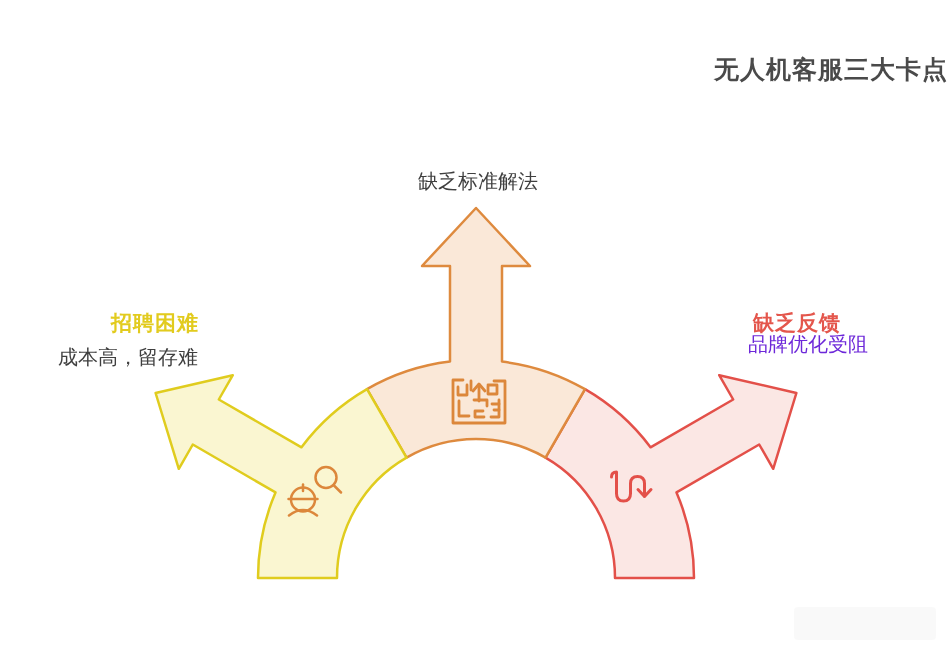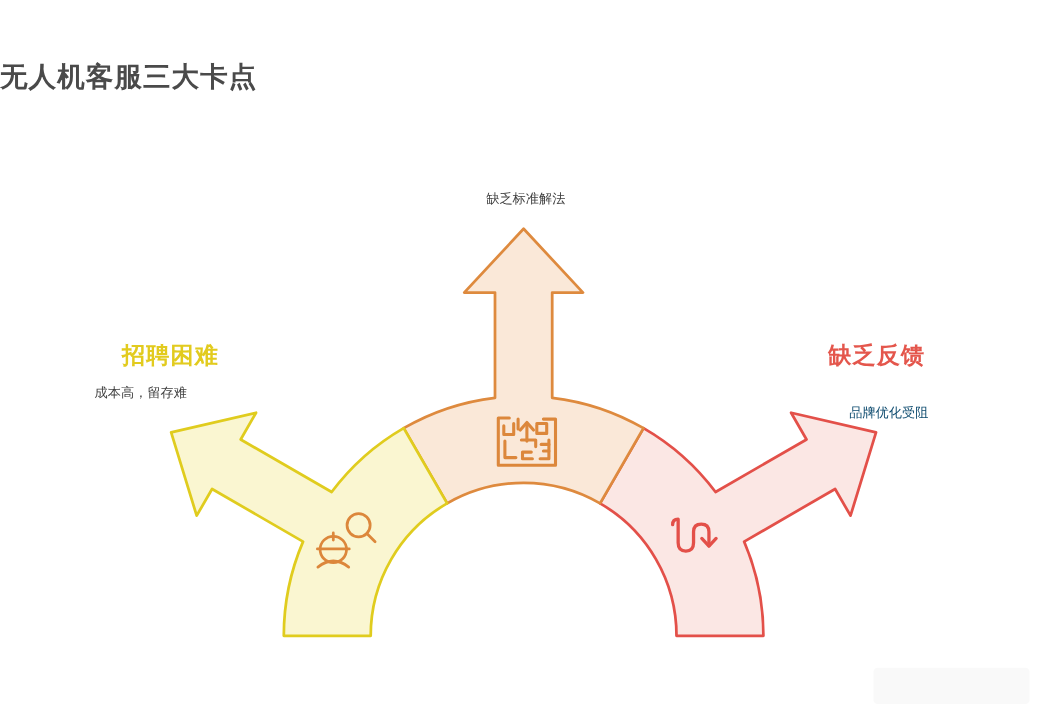--- a/index.html
+++ b/index.html
@@ -4,26 +4,26 @@
 <style>
   html, body { margin: 0; padding: 0; }
   body {
     width: 948px; height: 649px;
     background: #ffffff;
     font-family: "Liberation Sans", "DejaVu Sans", sans-serif;
   }
   .stage { position: relative; width: 948px; height: 649px; overflow: hidden; background:#fff; }
   .title {
     position: absolute; top: 53px; left: 0; width: 100%;
-    margin: 0; text-align: left;
+    margin: 0; text-align: right;
     font-size: 25px; font-weight: bold; letter-spacing: 1px;
   }
   .txt { position: absolute; transform: translate(-50%, -50%); white-space: nowrap; text-align: center; }
   .branch-label { font-size: 21px; font-weight: bold; letter-spacing: 1px; }
-  .branch-sub { font-size: 12px; font-family: Liberation Serif, serif; }
+  .branch-sub { font-size: 20px; font-family: Liberation Serif, serif; }
   svg.graphic { position: absolute; left: 0; top: 0; }
   .watermark {
     position: absolute; right: 12px; bottom: 9px;
     width: 142px; height: 33px; border-radius: 4px;
     background: rgba(170,170,170,0.07);
   }
 </style>
 </head>
 <body>
 
@@ -68,16 +68,16 @@
       <path d="M638 489.5 L644.5 496.5 L651 489.5"></path>
     </g>
   </svg>
 
   <div class="txt branch-sub" style="left: 478px; top: 181px; color: rgb(63, 63, 63);">缺乏标准解法</div>
 
   <div class="txt branch-label" style="left: 155px; top: 323px; color: rgb(226, 203, 30);">招聘困难</div>
   <div class="txt branch-sub" style="left: 128px; top: 357px; color: rgb(63, 63, 63);">成本高，留存难</div>
 
   <div class="txt branch-label" style="left: 797px; top: 323px; color: rgb(228, 86, 76);">缺乏反馈</div>
-  <div class="txt branch-sub" style="left: 808px; top: 376px; color: #0c4a6e;">品牌优化受阻</div>
+  <div class="txt branch-sub" style="left: 808px; top: 344px; color: #6d28d9;">品牌优化受阻</div>
 
   <div class="watermark"></div>
 </div>
 
 </body></html>

